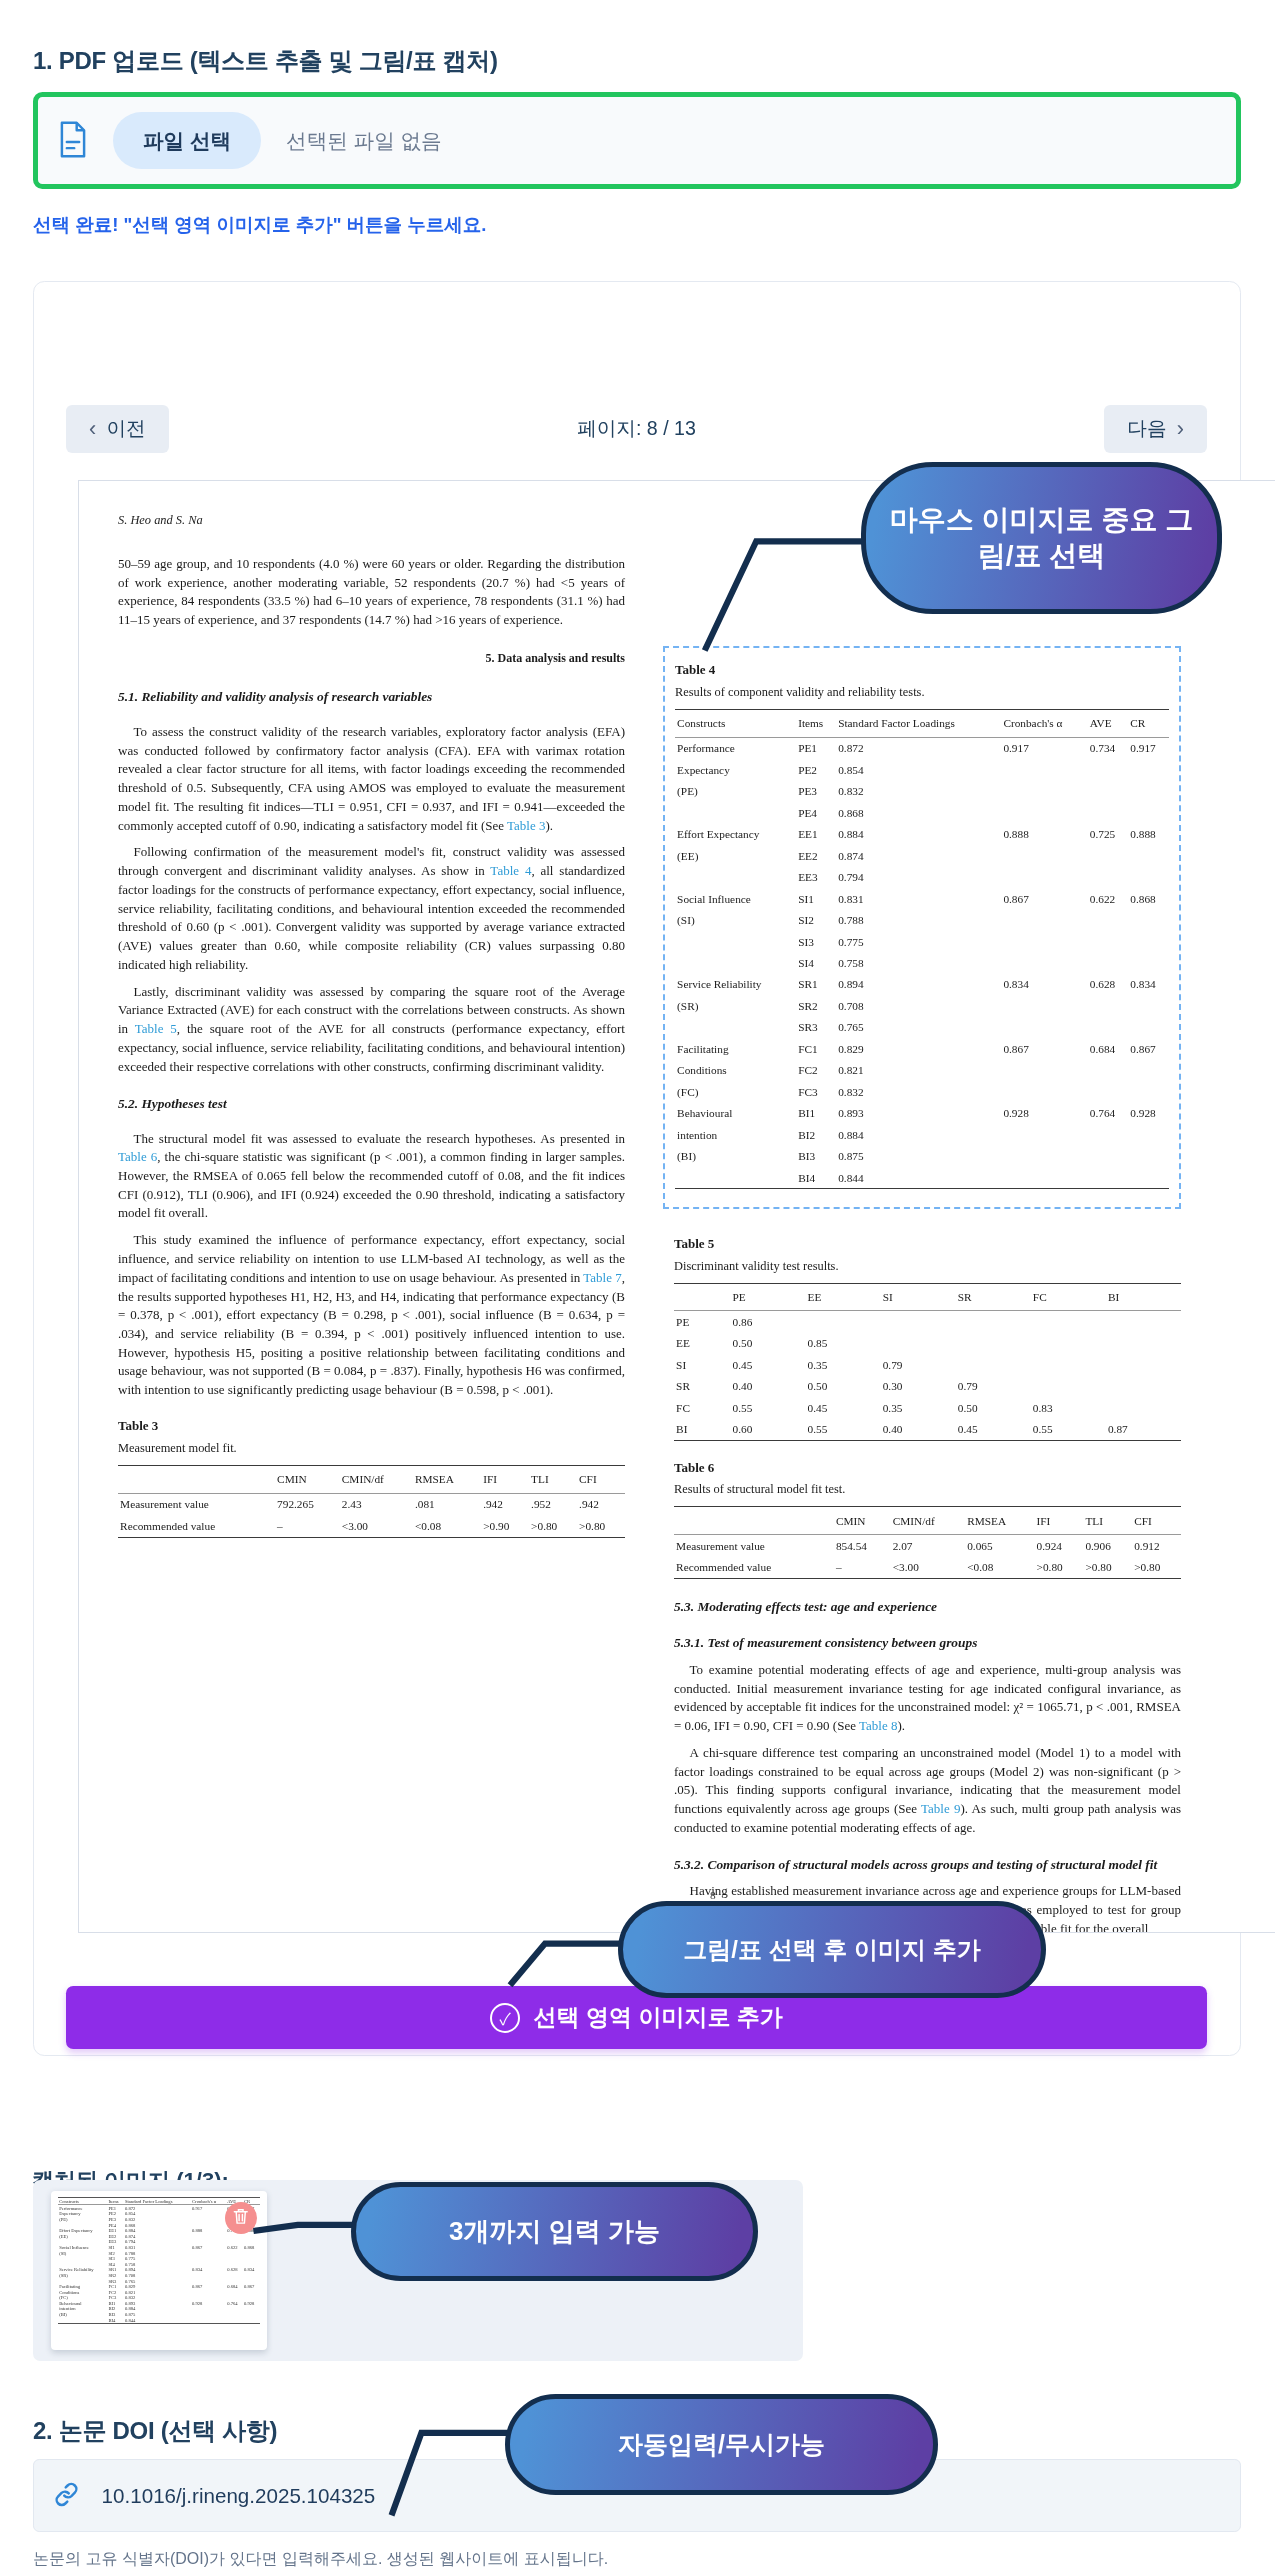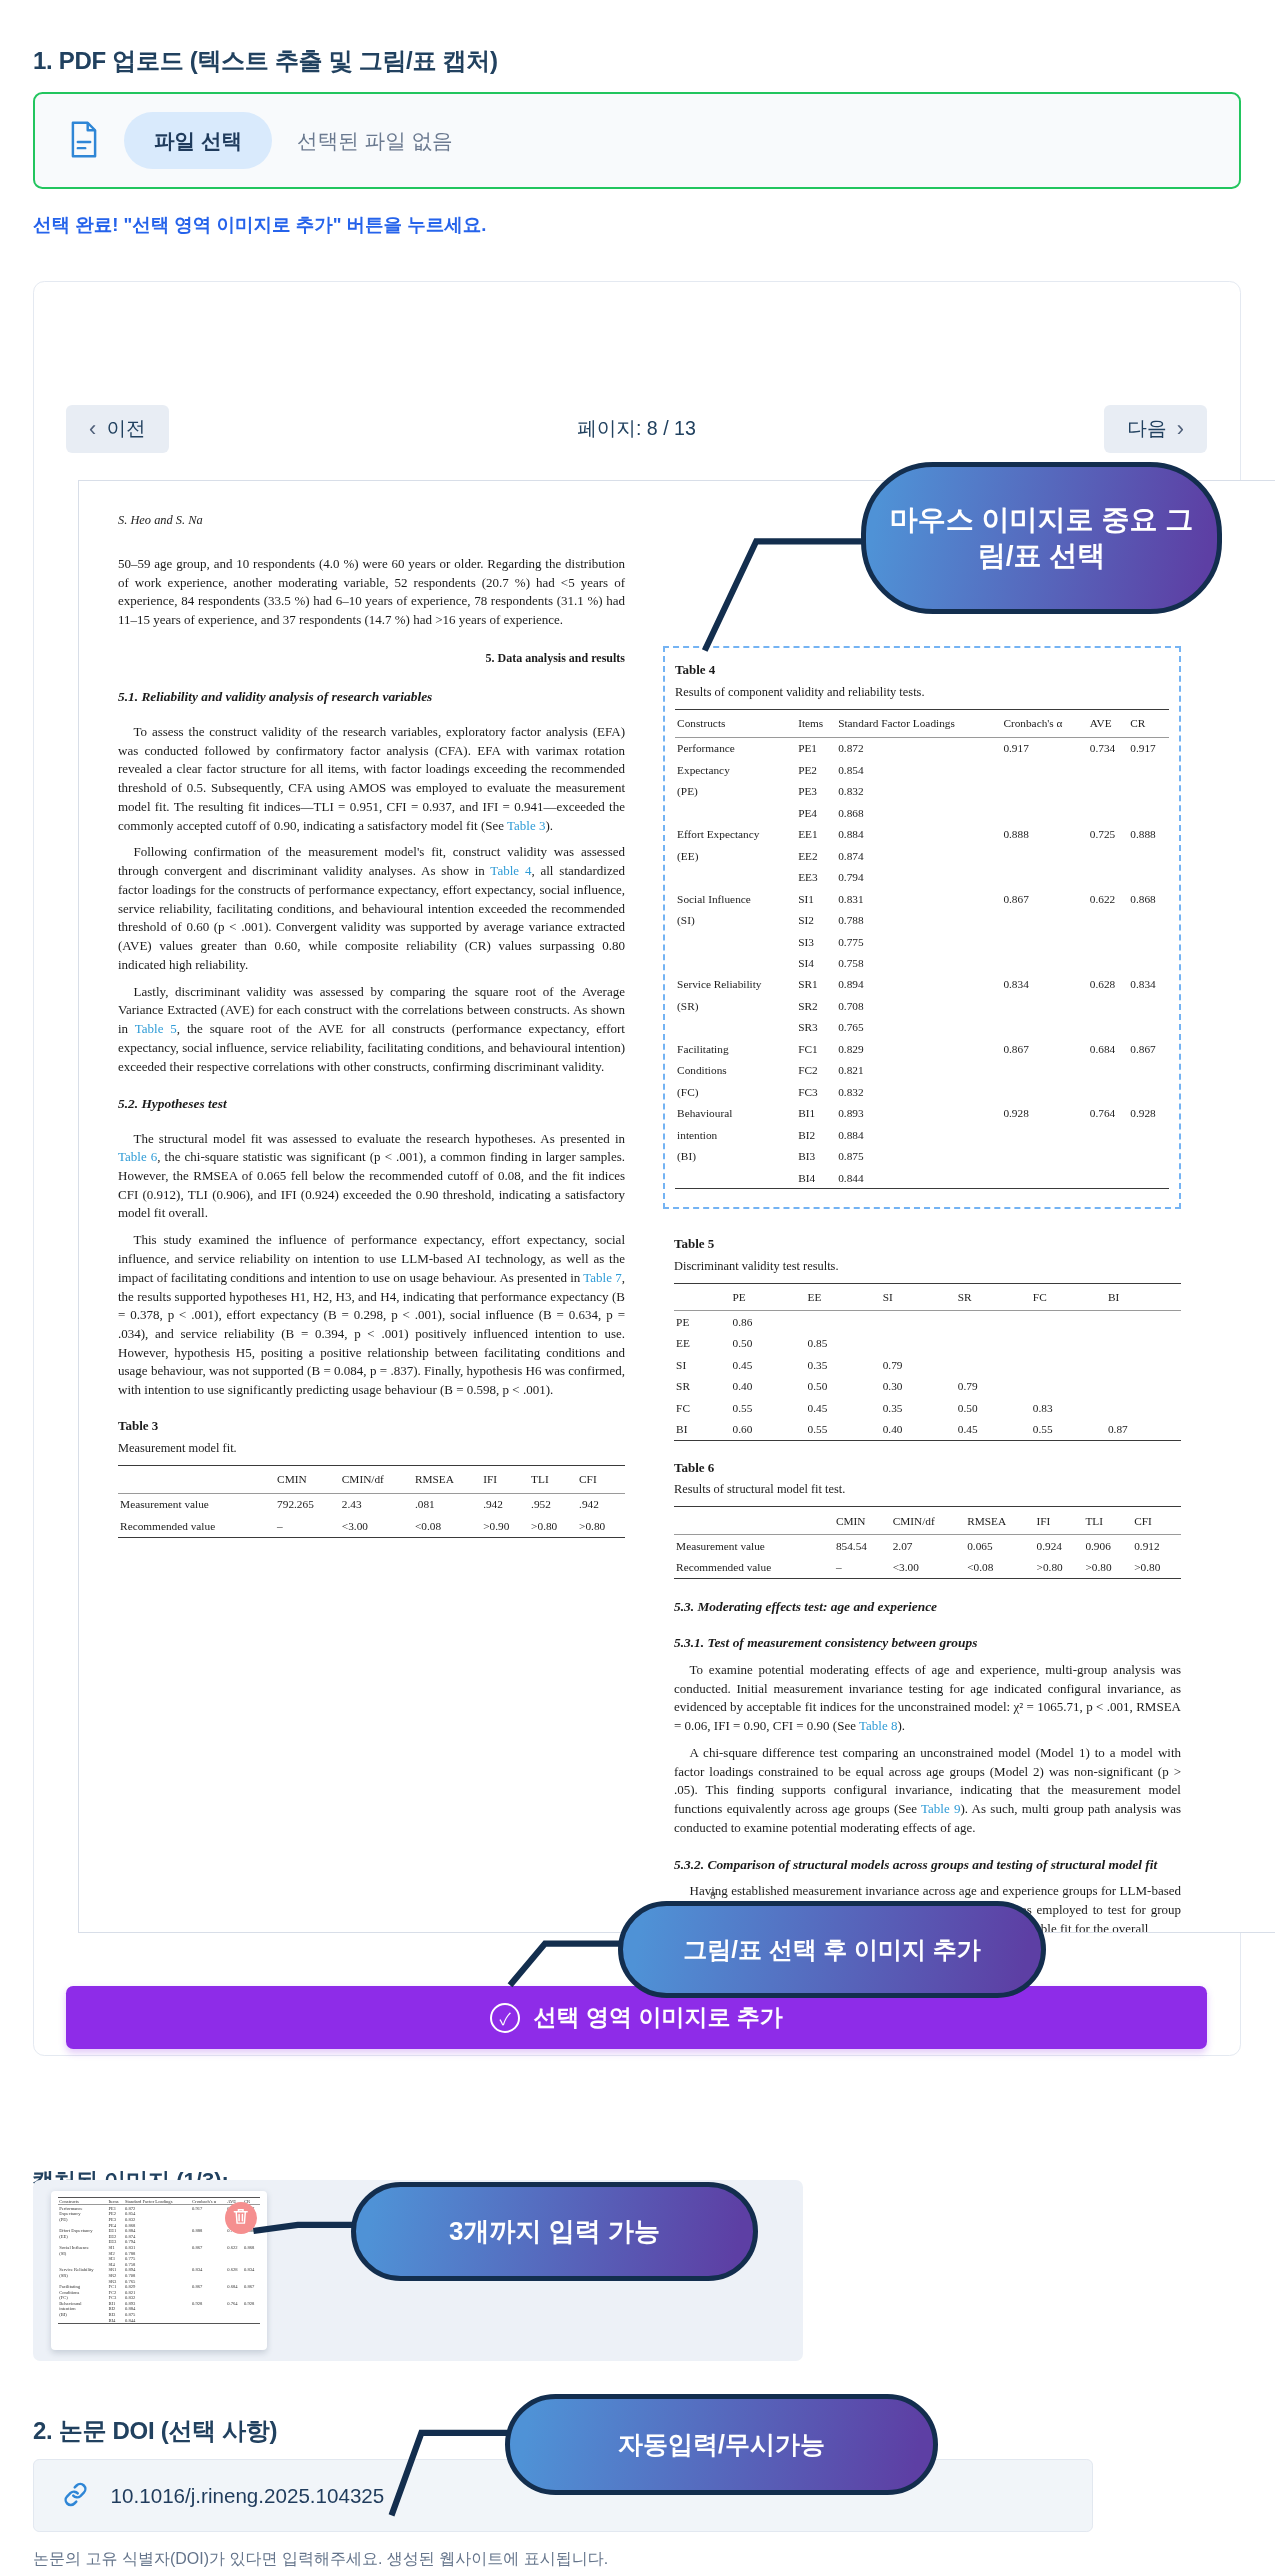--- a/index.html
+++ b/index.html
@@ -6,22 +6,22 @@
   body{
     width:1275px;height:3119px;position:relative;background:#ffffff;
     font-family:"Liberation Sans",sans-serif;color:#1f3b5c;overflow:hidden;
   }
   .abs{position:absolute;box-sizing:border-box;}
   
   .sec-heading{font-size:24px;font-weight:700;color:#21415f;letter-spacing:-0.3px;}
   
   .upload-box{
     left:33px;top:92px;width:1208px;height:97px;background:#f8fafc;
-    border:2px solid #22c55e;border-radius:9.3px;display:flex;align-items:center;
-    gap:25px;padding:0 34px;
+    border:5px solid #22c55e;border-radius:9.3px;display:flex;align-items:center;
+    gap:25px;padding:0 20px;
   }
   .file-pill{
     background:#d9eafc;color:#1f3b5c;font-weight:700;font-size:20.6px;
     padding:14.4px 30px;border-radius:31px;cursor:pointer;
   }
   .no-file{color:#6b7a90;font-size:20.6px;}
   .status-text{left:33px;top:212px;color:#2563eb;font-size:18.5px;font-weight:600;}
   
   .panel{
     left:33px;top:281px;width:1208px;height:1775px;background:#fff;
@@ -75,22 +75,22 @@
   .captured-panel{left:33px;top:2180px;width:770px;height:181px;background:#edf1f7;border-radius:7.2px;}
   .thumb-card{left:18px;top:11.3px;width:216px;height:159px;background:#fff;border-radius:4.1px;
     box-shadow:0 2.6px 6.2px rgba(30,50,80,.18);padding:6.2px 7.2px;overflow:hidden;}
   table.mini-table{width:100%;border-collapse:collapse;font-family:"Liberation Serif",serif;
     font-size:4.6px;color:#333;border-top:0.5px solid #555;border-bottom:0.5px solid #555;}
   .mini-table th{font-weight:400;padding:0.5px 1px;border-bottom:0.5px solid #999;text-align:left;}
   .mini-table td{padding:0.3px 1px;text-align:left;}
   .delete-badge{position:absolute;top:10.3px;right:10.3px;width:32px;height:32px;border-radius:50%;
     background:#f58f8f;display:flex;align-items:center;justify-content:center;cursor:pointer;}
   
-  .doi-box{left:33px;top:2459px;width:1060px;height:73px;background:#f1f5f9;
-    border:1px solid #e2e8f0;border-radius:6.2px;display:flex;align-items:center;gap:21.6px;padding:0 28px;}
+  .doi-box{left:33px;top:2459px;width:1208px;height:73px;background:#f1f5f9;
+    border:1px solid #e2e8f0;border-radius:6.2px;display:flex;align-items:center;gap:21.6px;padding:0 19px;}
   .doi-value{font-size:20.6px;color:#1f3b5c;}
   .hint-text{left:33px;top:2549px;font-size:16px;color:#64748b;}
   
   .callout{
     position:absolute;box-sizing:border-box;border:5.7px solid #132e4e;border-radius:72px;
     background:linear-gradient(100deg,#4f92d6 5%,#5d3fa4 95%);color:#fff;display:flex;
     align-items:center;justify-content:center;text-align:center;font-weight:700;z-index:30;
     padding:0 15.5px;
   }
   .co-drag{left:861px;top:462px;width:361px;height:152px;font-size:28px;line-height:1.3;}

